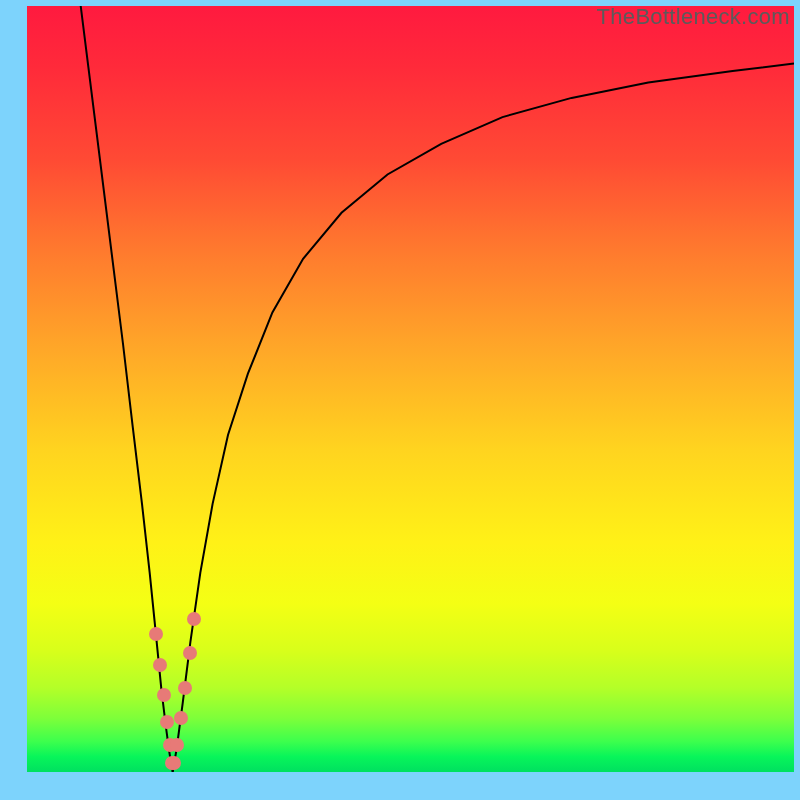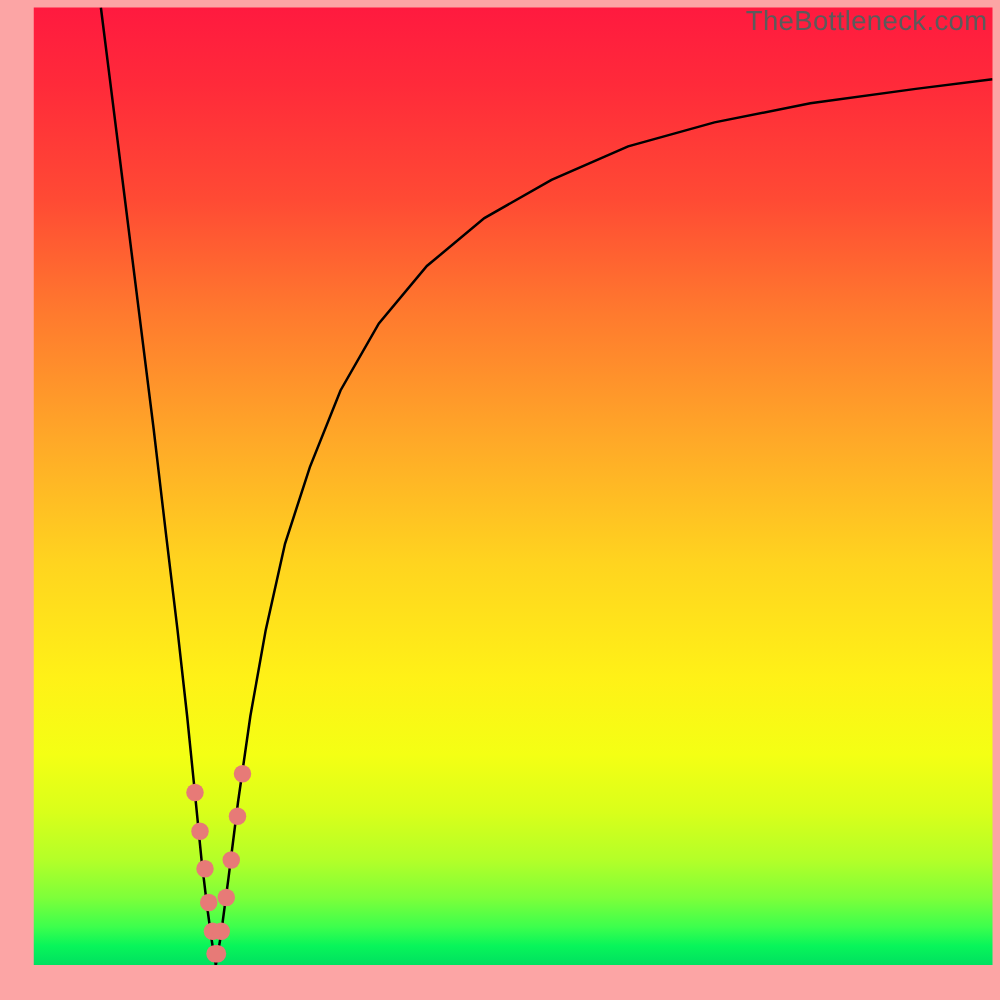--- a/index.html
+++ b/index.html
@@ -8,21 +8,21 @@
     width: 800px;
     height: 800px;
     overflow: hidden;
     background: #000;
     font-family: Arial, Helvetica, sans-serif;
   }
   .frame {
     position: relative;
     width: 800px;
     height: 800px;
-    background: #fca5a5;
+    background: #7dd3fc;
   }
   .plot-area {
     position: absolute;
     left: 27px;
     top: 6px;
     width: 767px;
     height: 766px;
     
     background: linear-gradient(to bottom,
       #ff1a3f 0%,

